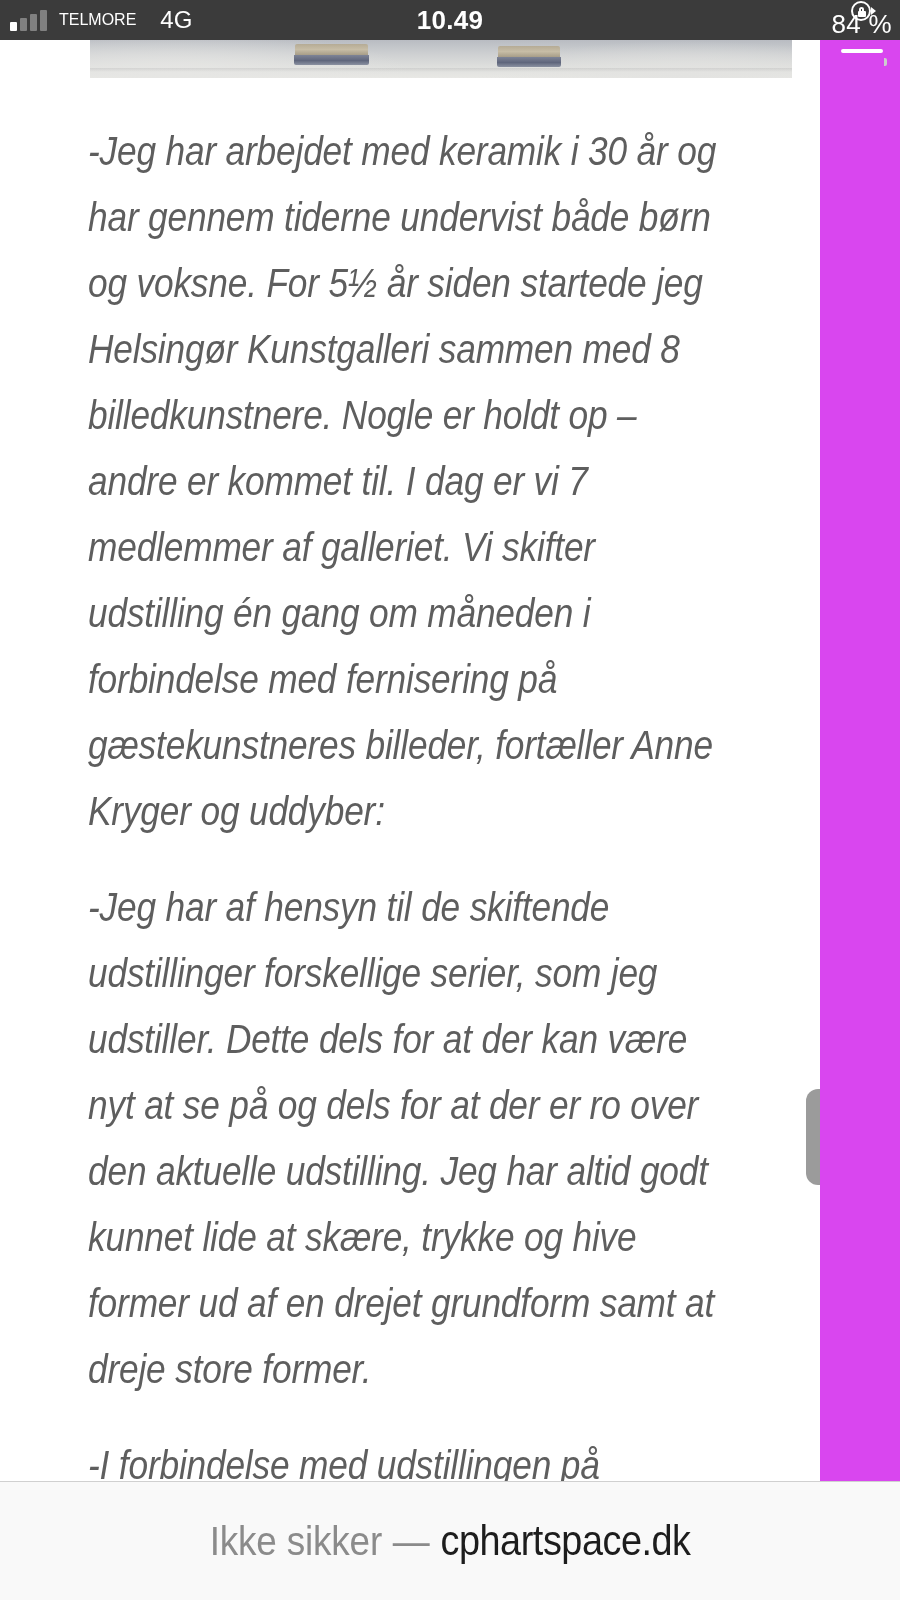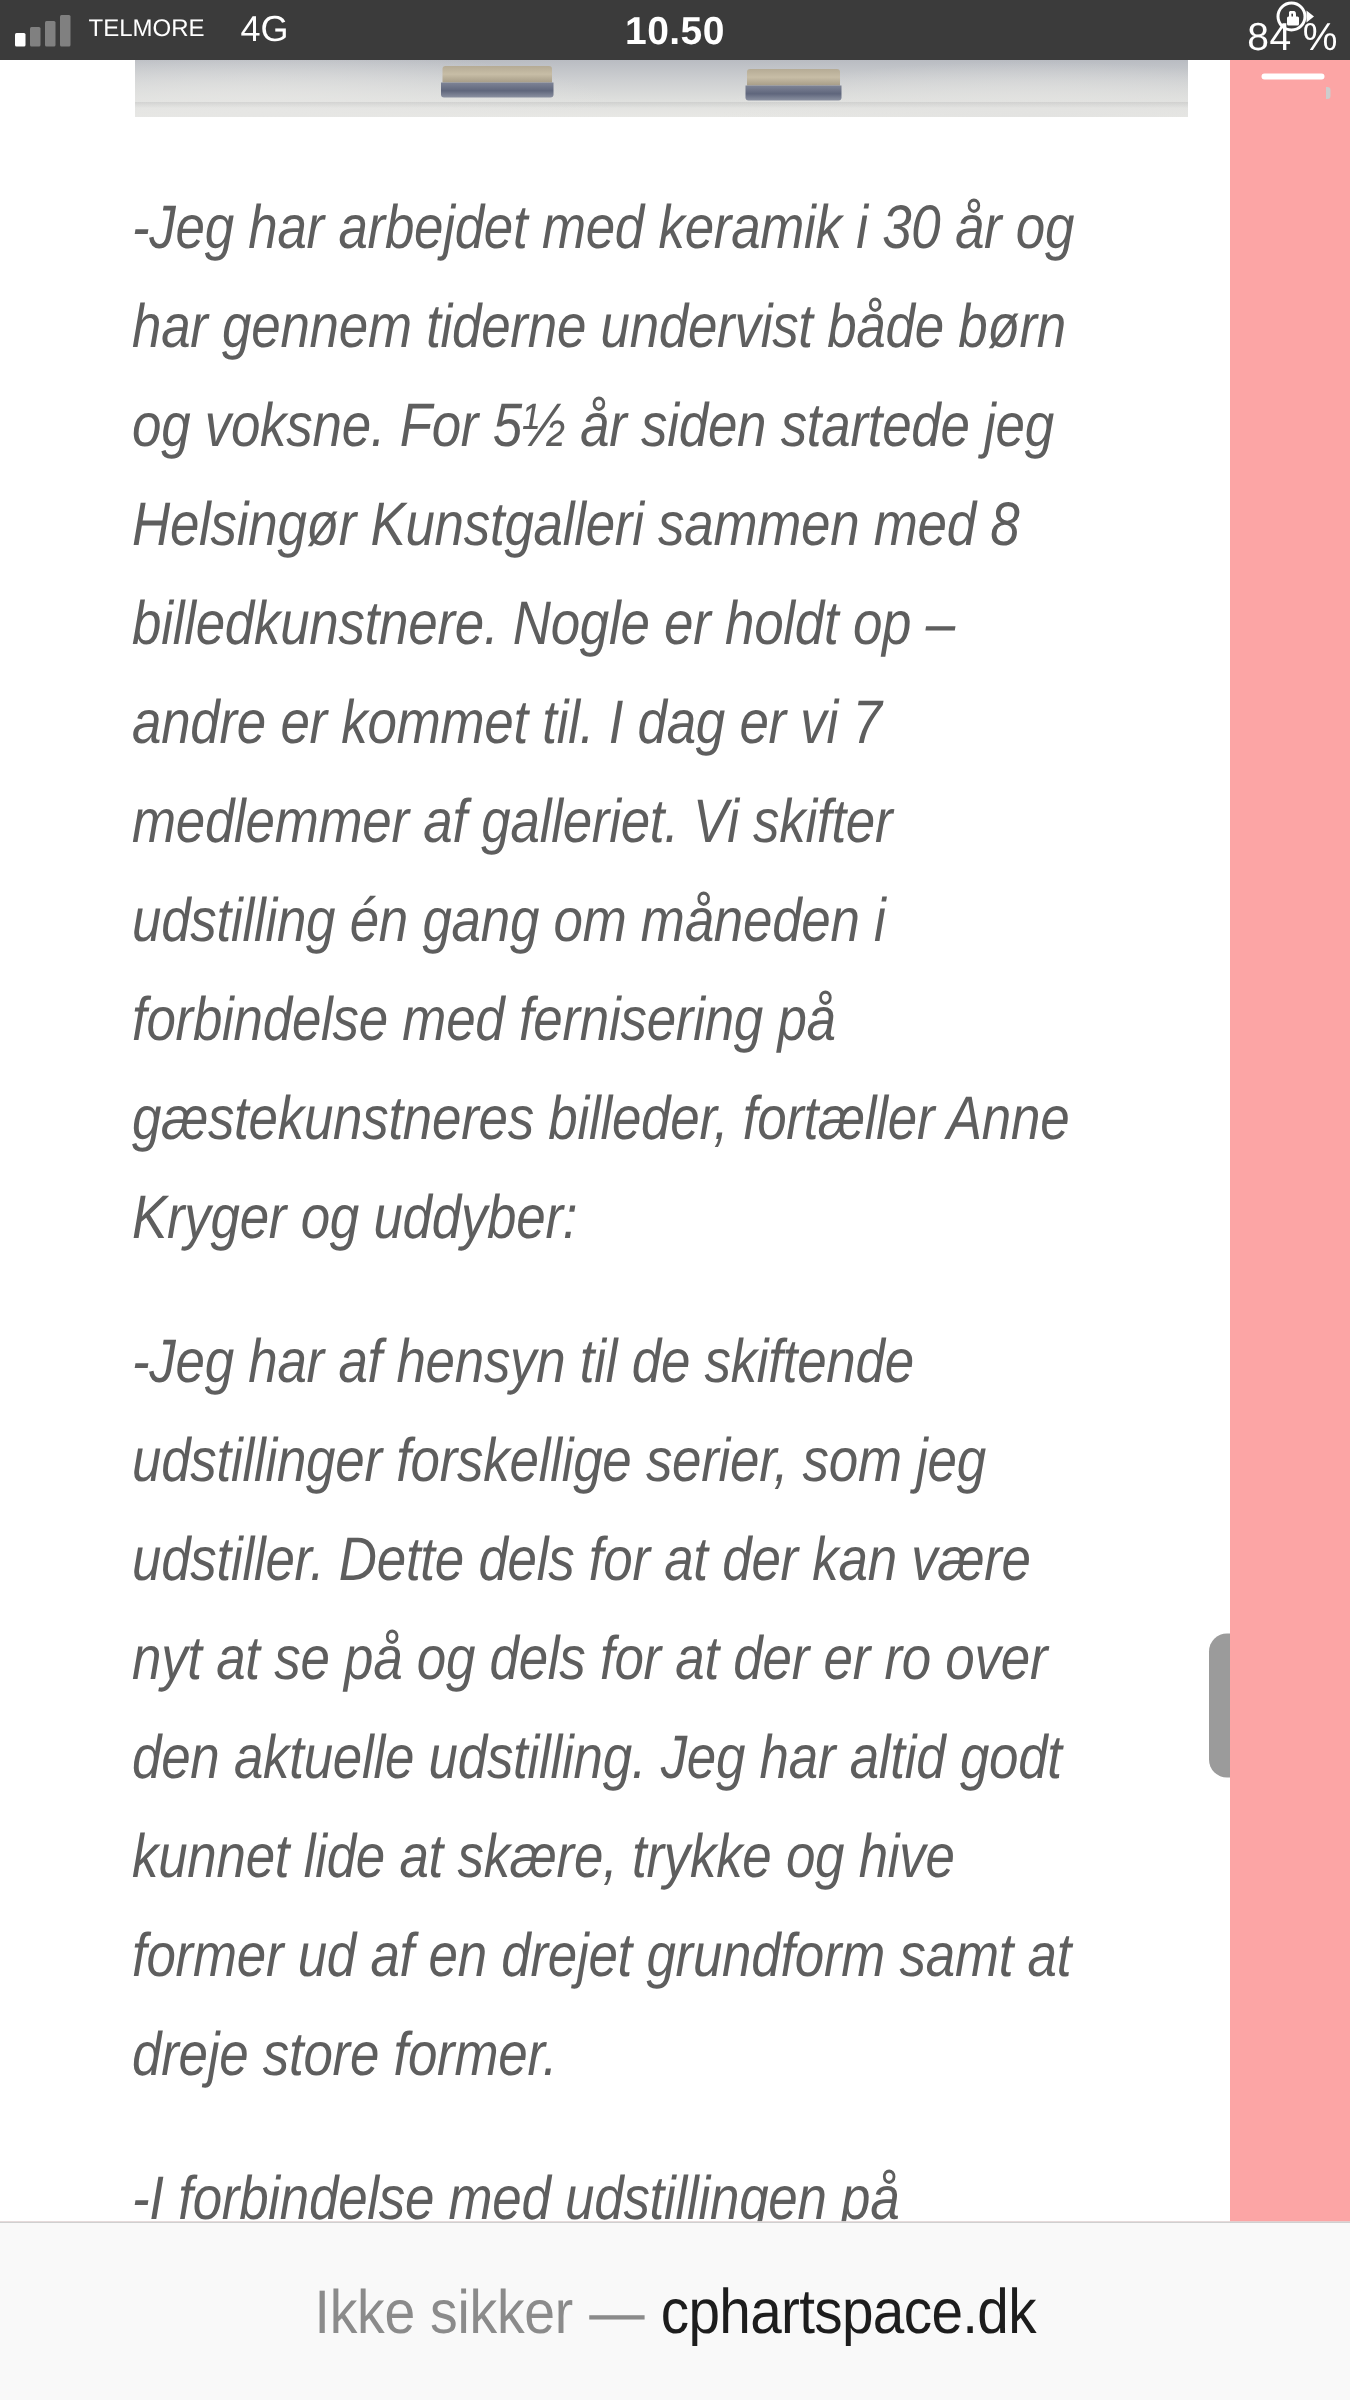--- a/index.html
+++ b/index.html
@@ -9,21 +9,21 @@
     height: 1600px;
     overflow: hidden;
     background: #ffffff;
     font-family: "Liberation Sans", sans-serif;
   }
 
   #screen {
     position: relative;
     width: 900px;
     height: 1600px;
-    background: #fca5a5;
+    background: #d946ef;
     overflow: hidden;
   }
 
   
   #status-bar {
     position: absolute;
     left: 0;
     top: 0;
     width: 900px;
     height: 40px;
@@ -325,21 +325,21 @@
           <i class="on"></i>
             <i></i>
             <i></i>
             <i></i>
         </div>
         <span>TELMORE</span>
         <span id="network-type">4G</span>
       </div>
     </div>
 
-    <div id="status-time">10.50</div>
+    <div id="status-time">10.49</div>
 
     <div id="status-right">
       <span class="rotation-lock">
         <span class="rl-ring"></span>
         <span class="rl-lock-shackle"></span>
         <span class="rl-lock-body"></span>
         <span class="rl-arrow"></span>
       </span>
       <span id="battery-percent">84 %</span>
       <span class="battery">

